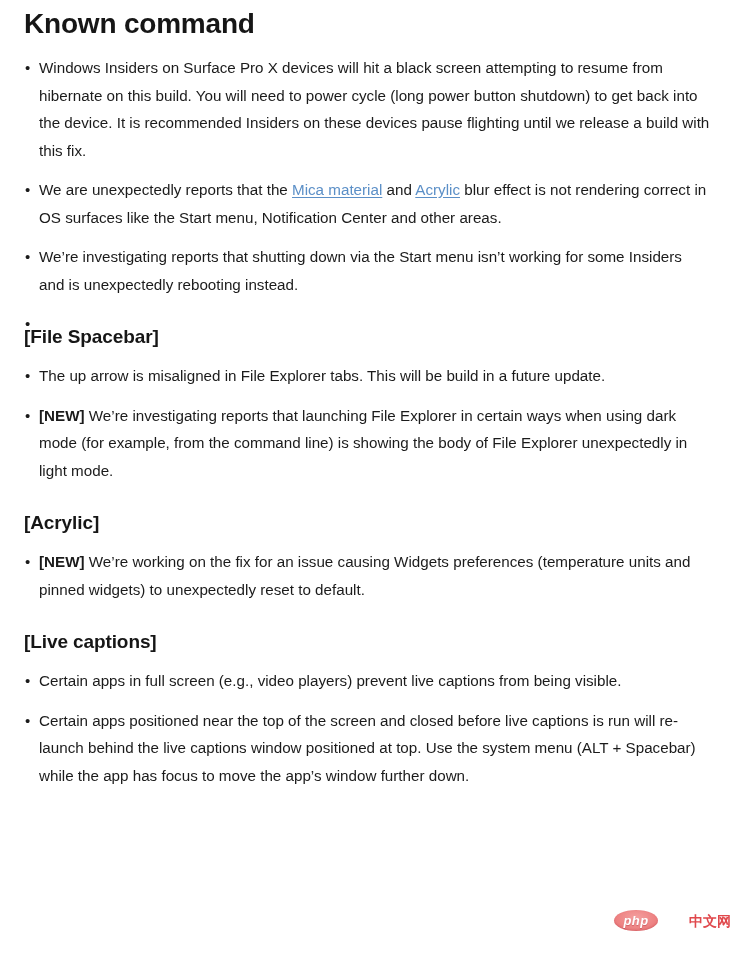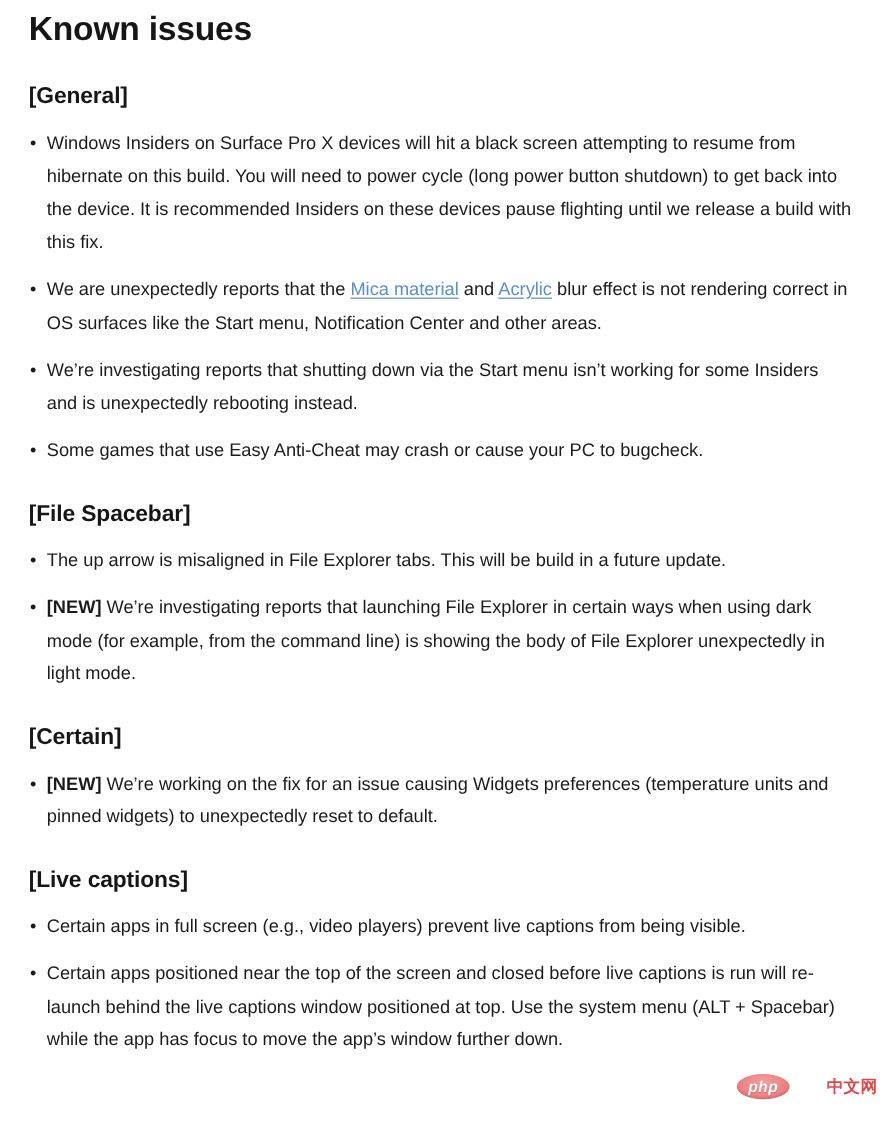--- a/index.html
+++ b/index.html
@@ -78,21 +78,21 @@
   a.doc-link {
     color: #5b8fc7;
     text-decoration: underline;
     text-underline-offset: 2px;
   }
 
   
   .watermark {
     position: absolute;
     right: 9px;
-    bottom: 37px;
+    bottom: 22px;
     display: flex;
     align-items: center;
     gap: 5px;
     user-select: none;
   }
   .watermark .php-badge {
     width: 44px;
     height: 21px;
     border-radius: 50%;
     background: radial-gradient(ellipse at 50% 38%, #f4a0a0 0%, #ee8585 55%, #e96f72 100%);
@@ -118,56 +118,54 @@
     color: #e0484c;
     line-height: 1;
     margin-left: 26px;
   }
 </style>
 </head>
 <body>
 
 <div class="page">
 
-  <h1 class="page-title">Known issues</h1>
+  <h1 class="page-title">Known command</h1>
 
-  <h2 class="section-heading">[General]</h2>
   <ul class="issue-list">
     <li class="issue-item">
       <span class="bullet-marker">•</span>
       <span>Windows Insiders on Surface Pro X devices will hit a black screen attempting to resume from hibernate on this build. You will need to power cycle (long power button shutdown) to get back into the device. It is recommended Insiders on these devices pause flighting until we release a build with this fix.</span>
     </li>
     <li class="issue-item">
       <span class="bullet-marker">•</span>
       <span>We are unexpectedly reports that the </span><a class="doc-link" href="#">Mica material</a><span> and </span><a class="doc-link" href="#">Acrylic</a><span> blur effect is not rendering correct in OS surfaces like the Start menu, Notification Center and other areas.</span>
     </li>
     <li class="issue-item">
       <span class="bullet-marker">•</span>
       <span>We’re investigating reports that shutting down via the Start menu isn’t working for some Insiders and is unexpectedly rebooting instead.</span>
     </li>
     <li class="issue-item">
       <span class="bullet-marker">•</span>
-      <span>Some games that use Easy Anti-Cheat may crash or cause your PC to bugcheck.</span>
     </li>
   </ul>
 
   <h2 class="section-heading">[File Spacebar]</h2>
   <ul class="issue-list">
     <li class="issue-item">
       <span class="bullet-marker">•</span>
       <span>The up arrow is misaligned in File Explorer tabs. This will be build in a future update.</span>
     </li>
     <li class="issue-item">
       <span class="bullet-marker">•</span>
       <span class="tag-new">[NEW]</span>
       <span>We’re investigating reports that launching File Explorer in certain ways when using dark mode (for example, from the command line) is showing the body of File Explorer unexpectedly in light mode.</span>
     </li>
   </ul>
 
-  <h2 class="section-heading">[Certain]</h2>
+  <h2 class="section-heading">[Acrylic]</h2>
   <ul class="issue-list">
     <li class="issue-item">
       <span class="bullet-marker">•</span>
       <span class="tag-new">[NEW]</span>
       <span>We’re working on the fix for an issue causing Widgets preferences (temperature units and pinned widgets) to unexpectedly reset to default.</span>
     </li>
   </ul>
 
   <h2 class="section-heading">[Live captions]</h2>
   <ul class="issue-list">

